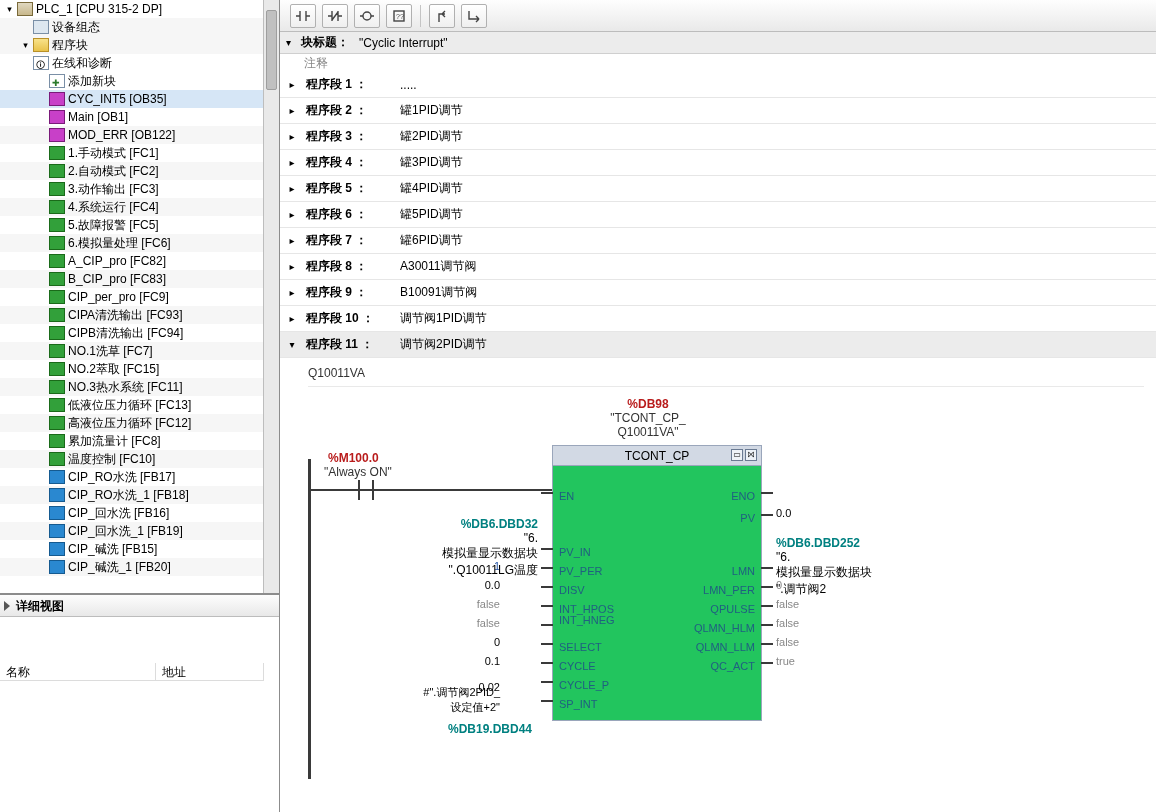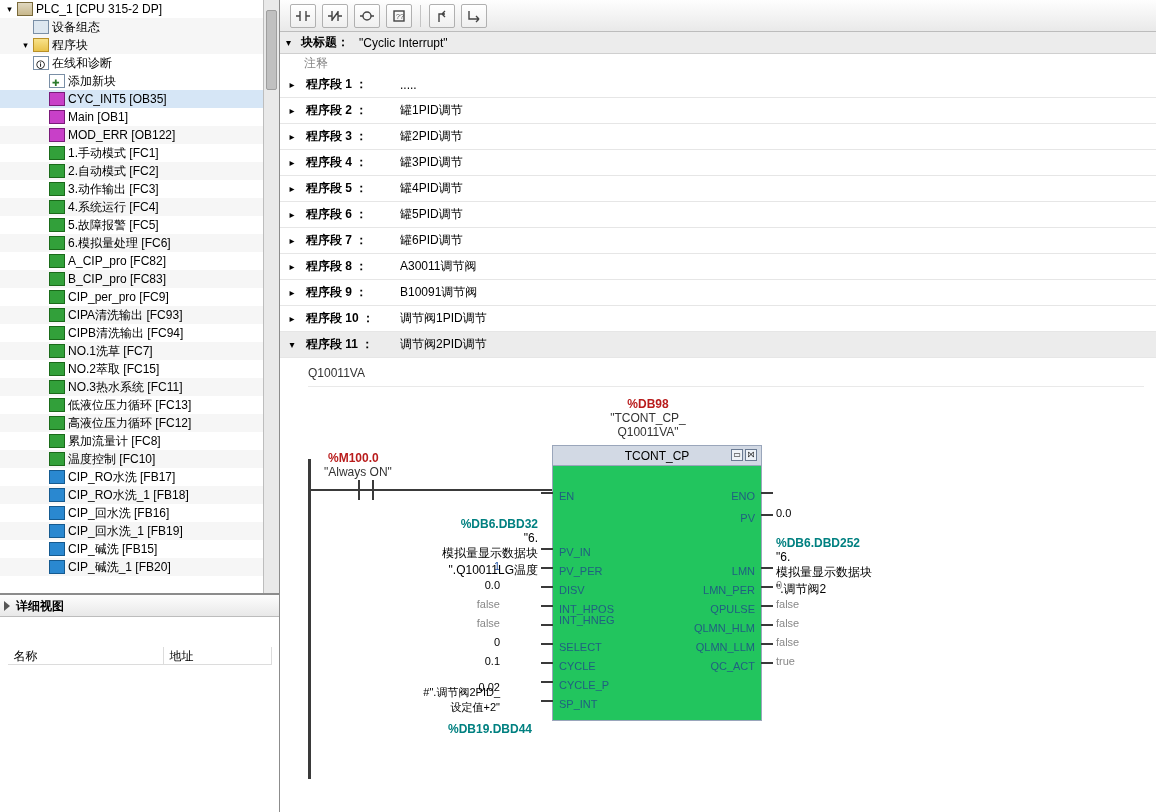--- a/index.html
+++ b/index.html
@@ -28,21 +28,21 @@
   .ti-addnew { background:#fff; border:1px solid #7a8fa6;}
   .ti-addnew::after{content:"✚"; font-size:9px; color:#2a7a2a; position:absolute; left:2px; top:-1px;}
   .ti-ob { background:#c840c8; border:1px solid #7a1a7a;}
   .ti-fc { background:#32a03a; border:1px solid #1a6a1a;}
   .ti-fb { background:#2a88d0; border:1px solid #155a90;}
   .tlabel { display:inline-block; vertical-align:middle; }
   
   .detail-head { height:22px; line-height:22px; font-weight:bold; background:linear-gradient(#fdfdfd,#e8e8e8); border-bottom:1px solid #bcbcbc; padding-left:4px; display:flex; align-items:center;}
   .detail-head .tri { display:inline-block; width:0;height:0; border-top:5px solid transparent; border-bottom:5px solid transparent; border-left:6px solid #555; margin-right:6px;}
   .detail-body { flex:1; overflow:auto; }
-  .detail-cols { height:18px; margin-top:30px; display:flex;justify-content:center; }
+  .detail-cols { height:18px; margin-top:46px; display:flex; }
   .detail-cols > div { border-right:1px solid #dcdcdc; border-bottom:1px solid #dcdcdc; padding-left:6px; line-height:18px;}
   
   .right-pane { flex:1; display:flex; flex-direction:column; background:#fff; }
   .toolbar { height:32px; background:linear-gradient(#fefefe,#e9e9e9); border-bottom:1px solid #bcbcbc; display:flex; align-items:center; gap:6px; padding-left:10px;}
   .tbtn { width:26px; height:24px; border:1px solid #b0b0b0; background:linear-gradient(#fff,#efefef); display:flex; align-items:center; justify-content:center; font-size:12px; color:#444; border-radius:2px;}
   .tbtn svg { width:16px; height:16px; stroke:#444; fill:none; stroke-width:1.4;}
   .tb-sep { width:1px; height:22px; background:#c4c4c4; margin:0 2px;}
   
   .blk-head { height:22px; background:#ececec; border-bottom:1px solid #cfcfcf; display:flex; align-items:center; padding-left:6px; gap:10px;}
   .blk-head .caret { font-size:10px; }

